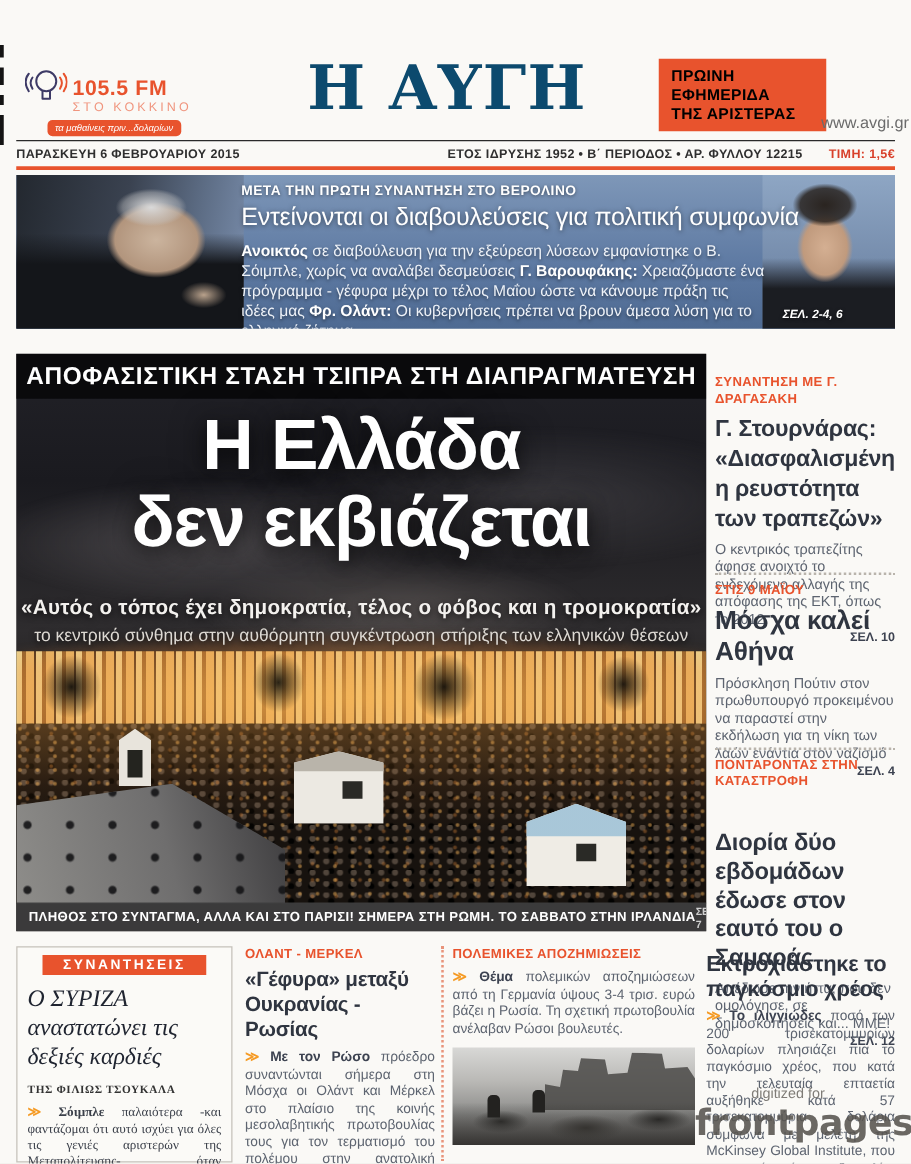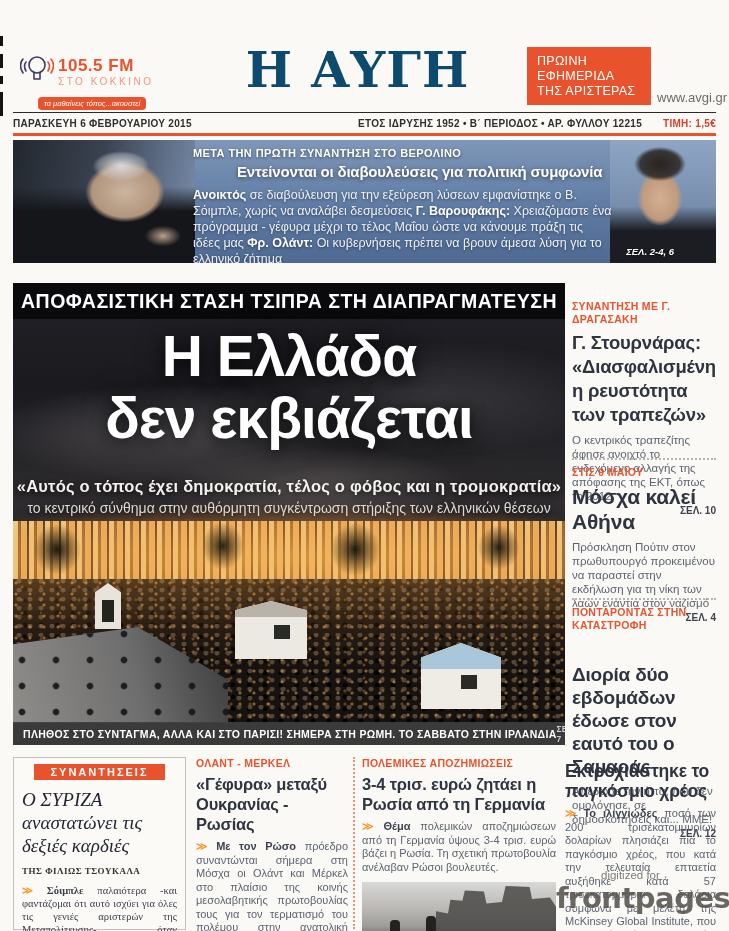--- a/index.html
+++ b/index.html
@@ -7,30 +7,30 @@
   #page {
     position:relative; width:729px; height:931px; margin:0 auto;
     background:#faf9f6; overflow:hidden;
     font-family:"Liberation Sans", sans-serif; color:#2d323c;
   }
   
   .edge-mark { position:absolute; left:0; width:3px; background:#141414; }
 
   
   .radio { position:absolute; left:20px; top:52px; width:160px; }
-  .radio-row { display:flex; align-items:center; gap:4px; }
+  .radio-row { display:flex; align-items:flex-end; gap:4px; }
   .radio-freq { color:#e8532d; font-weight:bold; font-size:17px; letter-spacing:.5px; line-height:18px; }
   .radio-station { color:#f0957e; font-size:10px; letter-spacing:2.5px; font-weight:normal; margin-top:1px; }
   .radio-slogan { display:inline-block; margin-top:4px; margin-left:18px; background:#e8532d; color:#fff;
     font-size:7.5px; font-style:italic; padding:2px 6px; border-radius:4px; }
   .masthead { position:absolute; left:190px; top:34px; width:335px; text-align:center;
     font-family:"DejaVu Serif", serif; font-weight:900; font-size:49px; line-height:72px;
     letter-spacing:1px; color:#0c4a6e; }
-  .tagbox { position:absolute; left:527px; top:47px; width:124px; height:58px; background:#e8532d;
-    color:#ffffff; font-weight:normal; font-size:12.5px; line-height:15px; padding:7px 0 0 10px;
+  .tagbox { position:absolute; left:527px; top:47px; width:134px; height:58px; background:#e8532d;
+    color:#000000; font-weight:bold; font-size:12.5px; line-height:15px; padding:7px 0 0 10px;
     white-space:pre-line; letter-spacing:.3px; }
   .website { position:absolute; left:657px; top:90px; font-size:13px; color:#6b6b6b; }
   .rule-dark { position:absolute; left:13px; right:13px; top:112px; height:1px; background:#2a2a2a; }
   .datebar { position:absolute; left:13px; right:13px; top:115px; height:16px;
     display:flex; align-items:center; font-size:10px; font-weight:bold; color:#2e2e2e; letter-spacing:.3px;text-align:center; }
   .datebar .issue { position:absolute; left:345px; }
   .datebar .price { position:absolute; right:0; color:#d8402a; }
   .rule-orange { position:absolute; left:13px; right:13px; top:133px; height:3px; background:#e8532d; }
 
   
@@ -44,22 +44,22 @@
       linear-gradient(0deg, #14161a 0%, #14161a 42%, transparent 62%),
       linear-gradient(100deg, #23282f 0%, #3a4250 45%, #5d6d85 75%, #7b8fae 100%); }
   .ts-photo-right { position:absolute; right:0; top:0; bottom:0; width:106px;
     background:
       radial-gradient(ellipse 36px 24px at 50px 24px, #2a2420 0%, rgba(42,36,32,.85) 55%, transparent 72%),
       radial-gradient(ellipse 32px 40px at 50px 58px, #d4af92 0%, #c09a7d 55%, transparent 70%),
       linear-gradient(0deg, #1b1d22 0%, #1b1d22 26%, transparent 46%),
       linear-gradient(180deg, #8ea6c4 0%, #63799a 100%); }
   .ts-text { position:absolute; left:180px; top:7px; width:458px; }
   .ts-kicker { color:#fff; font-weight:bold; font-size:11px; letter-spacing:.4px; text-shadow:0 1px 3px rgba(0,0,0,.5); }
-  .ts-headline { color:#fff; font-weight:bold; font-size:15px; margin-top:4px; white-space:nowrap;
-    letter-spacing:-.2px; text-shadow:0 1px 4px rgba(0,0,0,.55);margin-left:44px; }
+  .ts-headline { color:#fff; font-weight:normal; font-size:20px; margin-top:4px; white-space:nowrap;
+    letter-spacing:-.2px; text-shadow:0 1px 4px rgba(0,0,0,.55); }
   .ts-lead { margin-top:7px; width:420px; color:#eef2f8; font-size:12.5px; line-height:16px;
     text-shadow:0 1px 3px rgba(0,0,0,.5); }
   .ts-lead b { color:#fff; }
   .ts-page { position:absolute; right:42px; bottom:6px; color:#fff; font-weight:bold; font-size:9.5px;
     text-shadow:0 1px 3px rgba(0,0,0,.6);font-style:italic; }
 
   
   .photo { position:absolute; left:13px; top:283px; width:552px; height:462px; overflow:hidden;
     background:linear-gradient(180deg,#222228 0%,#1a1a1f 22%,#2e2c2e 48%,#191611 72%,#0e0c0a 100%); }
   .clouds { position:absolute; inset:0 0 auto 0; height:250px; filter:blur(2px); background:
@@ -188,21 +188,21 @@
             <circle cx="17" cy="13" r="8" stroke="#3d3a66"></circle>
             <path d="M14 21 l0 6 M20 21 l0 6 M14 27 l6 0" stroke="#3d3a66"></path>
           </g>
         </svg>
       </span>
       <span>
         <div class="radio-freq">105.5 FM</div>
         <div class="radio-station">ΣΤΟ ΚΟΚΚΙΝΟ</div>
       </span>
     </div>
-    <span class="radio-slogan">τα μαθαίνεις τόπος...ακουστεί</span>
+    <span class="radio-slogan">τα μαθαίνεις πριν...δολαρίων</span>
   </div>
 
   <div class="masthead">Η ΑΥΓΗ</div>
   <div class="tagbox">ΠΡΩΙΝΗ
 ΕΦΗΜΕΡΙΔΑ
 ΤΗΣ ΑΡΙΣΤΕΡΑΣ</div>
   <div class="website">www.avgi.gr</div>
 
   <div class="rule-dark"></div>
   <div class="datebar">
@@ -284,21 +284,20 @@
     <div class="kicker">ΟΛΑΝΤ - ΜΕΡΚΕΛ</div>
     <div class="b-head">«Γέφυρα» μεταξύ Ουκρανίας - Ρωσίας</div>
     <div class="b-body"><span class="bullet">≫</span> <b>Με τον Ρώσο</b><span> πρόεδρο συναντώνται σήμερα στη Μόσχα οι Ολάντ και Μέρκελ στο πλαίσιο της κοινής μεσολαβητικής πρωτοβουλίας τους για τον τερματισμό του πολέμου στην ανατολική Ουκρανία. Χθες είχαν συνομιλίες στο Κίεβο με τον Ουκρανό πρόεδρο Πέτρο Ποροσένκο. Ο Ολάντ ξεκαθάρισε πως τάσσεται κατά της ένταξης της Ουκρανίας στο ΝΑΤΟ.</span></div>
 
   </div>
 
   <div class="v-divider"></div>
 
   <div class="b-col col3">
     <div class="kicker">ΠΟΛΕΜΙΚΕΣ ΑΠΟΖΗΜΙΩΣΕΙΣ</div>
-    <div class="b-head">3-4 τρισ. ευρώ ζητάει η Ρωσία από τη Γερμανία</div>
     <div class="b-body"><span class="bullet">≫</span> <b>Θέμα</b><span> πολεμικών αποζημιώσεων από τη Γερμανία ύψους 3-4 τρισ. ευρώ βάζει η Ρωσία. Τη σχετική πρωτοβουλία ανέλαβαν Ρώσοι βουλευτές.</span></div>
     <div class="war-photo">
       <div class="ruins"></div>
       <div class="rubble"></div>
       <div class="soldier" style="left:28px;bottom:22px"></div>
       <div class="soldier" style="left:64px;bottom:26px"></div>
     </div>
   </div>
 
   <div class="b-col col4">

